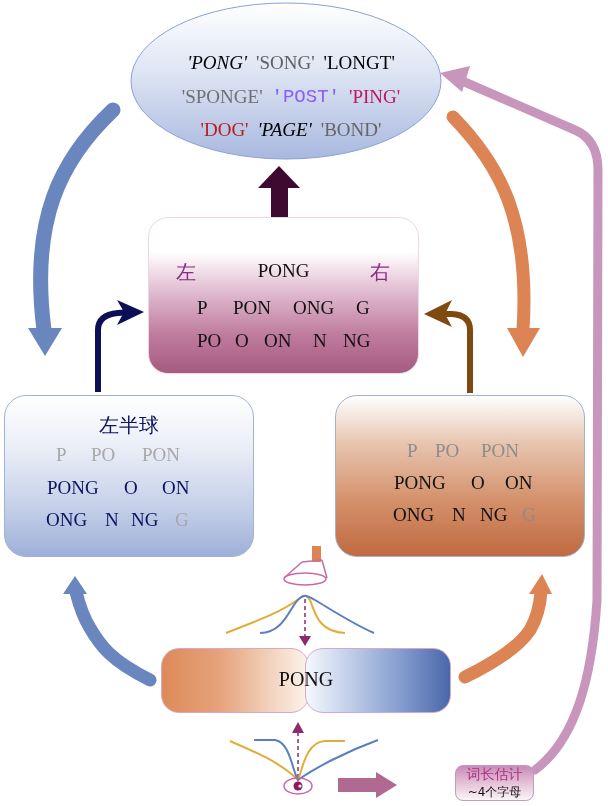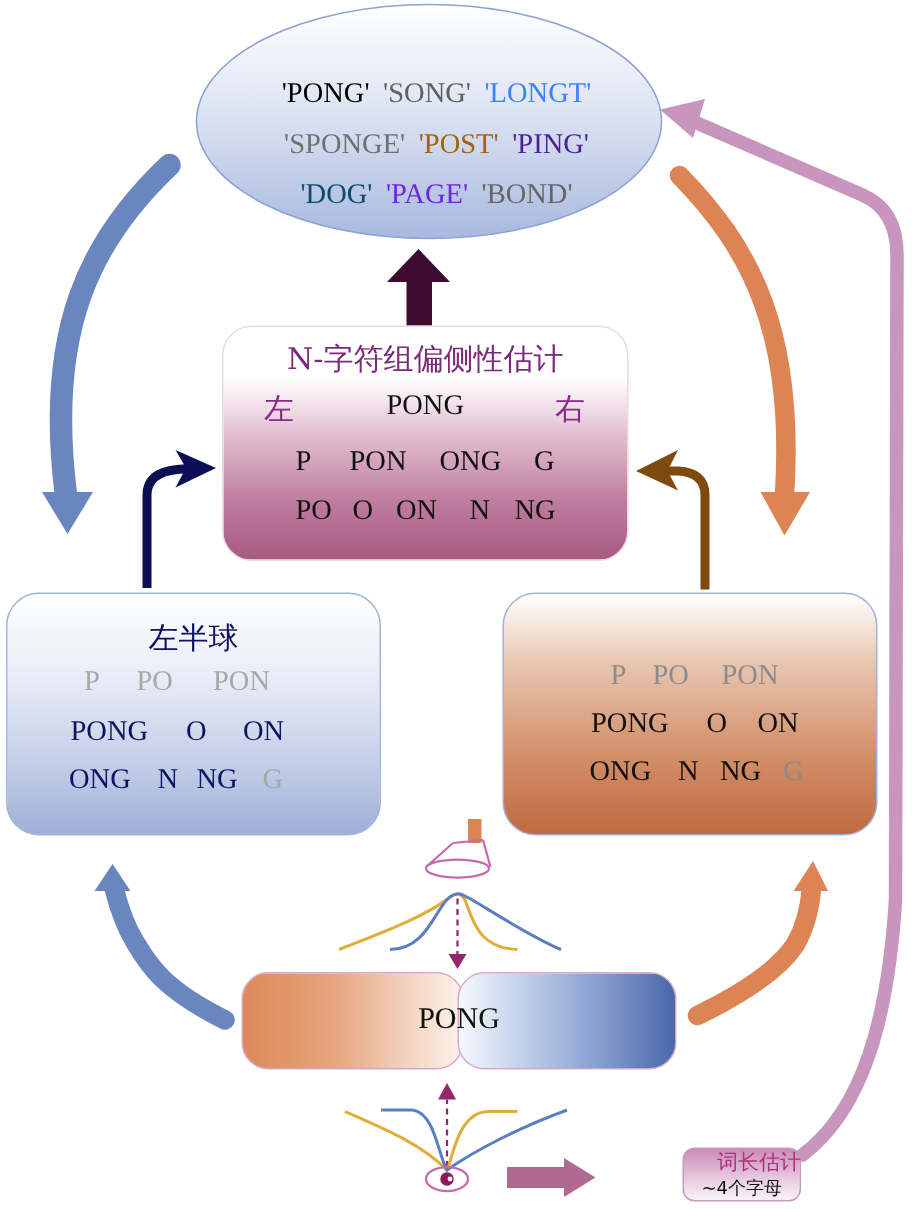--- a/index.html
+++ b/index.html
@@ -56,21 +56,21 @@
       border: 1px solid #d8a8c8;
     }
     .stim-word { left: 161px; top: 668px; width: 290px; font-size: 20px; color: #111; }
 
     
     .len-box {
       position: absolute; left: 455px; top: 765px; width: 79px; height: 36px; border-radius: 8px;
       background: linear-gradient(to bottom, #c98bb6 0%, #e6c7dc 55%, #fbf3f8 100%);
       border: 1px solid #c79ab9;
     }
-    .len-title { left: 455px; top: 766px; width: 79px; font-size: 14px; color: #b0307f; font-family: "DejaVu Sans", sans-serif; text-align: right; }
+    .len-title { left: 455px; top: 766px; width: 79px; font-size: 14px; color: #b0307f; font-family: "DejaVu Sans", sans-serif; }
     .len-val { left: 455px; top: 784px; width: 79px; font-size: 12px; color: #111; font-family: "DejaVu Sans", sans-serif; }
   </style>
 </head>
 <body>
 
 <div id="stage">
 
   <svg class="overlay" viewBox="0 0 608 806">
     <defs>
       <linearGradient id="ellipseGrad" x1="0" y1="0" x2="0" y2="1">
@@ -150,37 +150,36 @@
       <circle cx="300" cy="786" r="1.6" fill="#ffffff"></circle>
     </g>
 
     <g>
       <rect x="338" y="778" width="40" height="14" fill="#b06a92"></rect>
       <polygon points="376,772 397,785 376,798" fill="#b06a92"></polygon>
     </g>
   </svg>
 
   <div class="lex-row" style="top:52px;">
-    <span style="color:#000;">'PONG'</span>
+    <span style="color:#000;font-style:italic;">'PONG'</span>
     <span style="color:#606060;">'SONG'</span>
-    <span style="color:#3b82f6;">'LONGT'</span>
+    <span style="color:#000000;">'LONGT'</span>
   </div>
   <div class="lex-row" style="top:86px;">
     <span style="color:#707070;">'SPONGE'</span>
-    <span style="color:#a16207;">'POST'</span>
-    <span style="color:#4c1d95;">'PING'</span>
+    <span style="color:#8b5cf6;font-family:Liberation Mono, monospace;">'POST'</span>
+    <span style="color:#be185d;">'PING'</span>
   </div>
   <div class="lex-row" style="top:119px;">
-    <span style="color:#0c4a6e;">'DOG'</span>
-    <span style="color:#6d28d9;">'PAGE'</span>
+    <span style="color:#b91c1c;">'DOG'</span>
+    <span style="color:#000000;font-style:italic;">'PAGE'</span>
     <span style="color:#666;">'BOND'</span>
   </div>
 
   <div class="ngram-box"></div>
-  <div class="txt ngram-title">N-字符组偏侧性估计</div>
   <div class="txt ngram-left">左</div>
   <div class="txt ngram-right">右</div>
   <div class="txt ngram-word">PONG</div>
   <div class="ngram-row" style="left:0; top:297px;">
     <span style="left:197px;">P</span>
     <span style="left:233px;">PON</span>
     <span style="left:293px;">ONG</span>
     <span style="left:356px;">G</span>
   </div>
   <div class="ngram-row" style="left:0; top:330px;">

